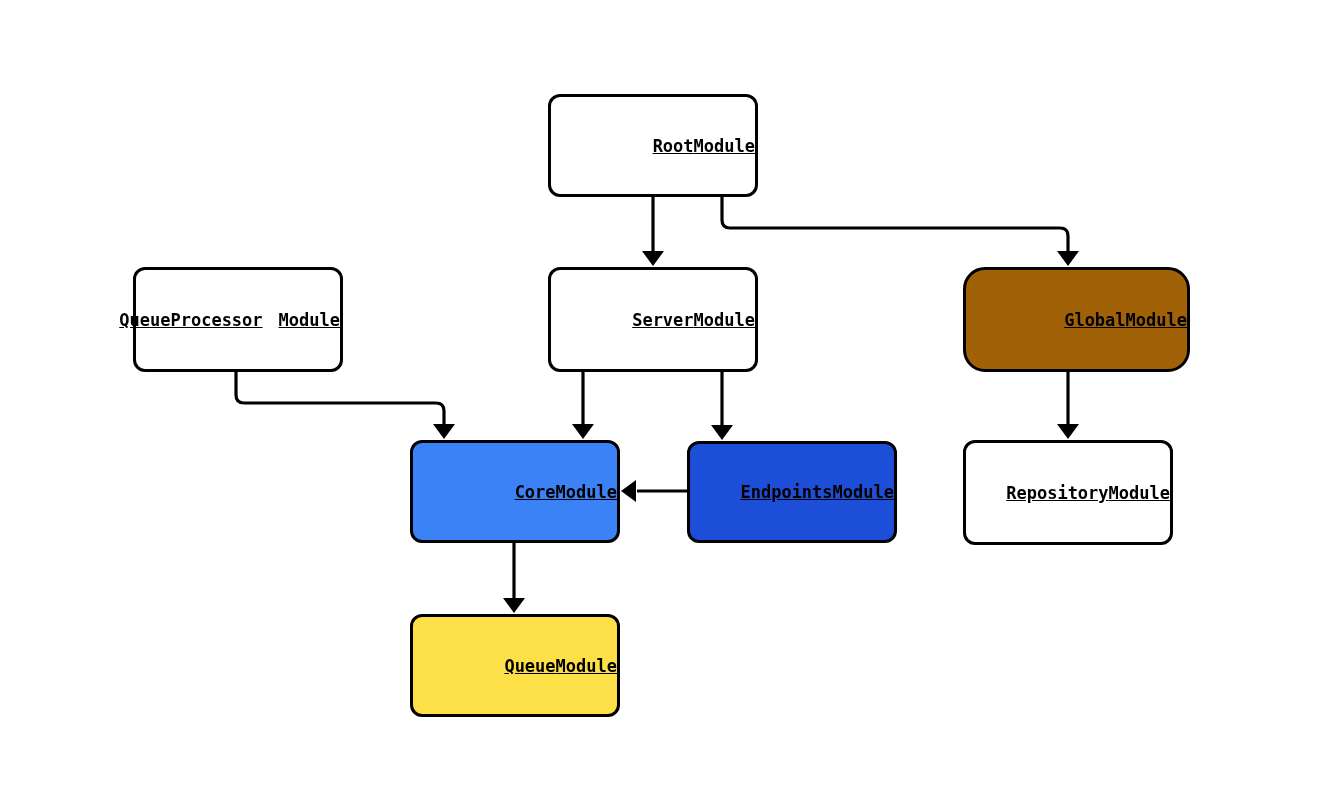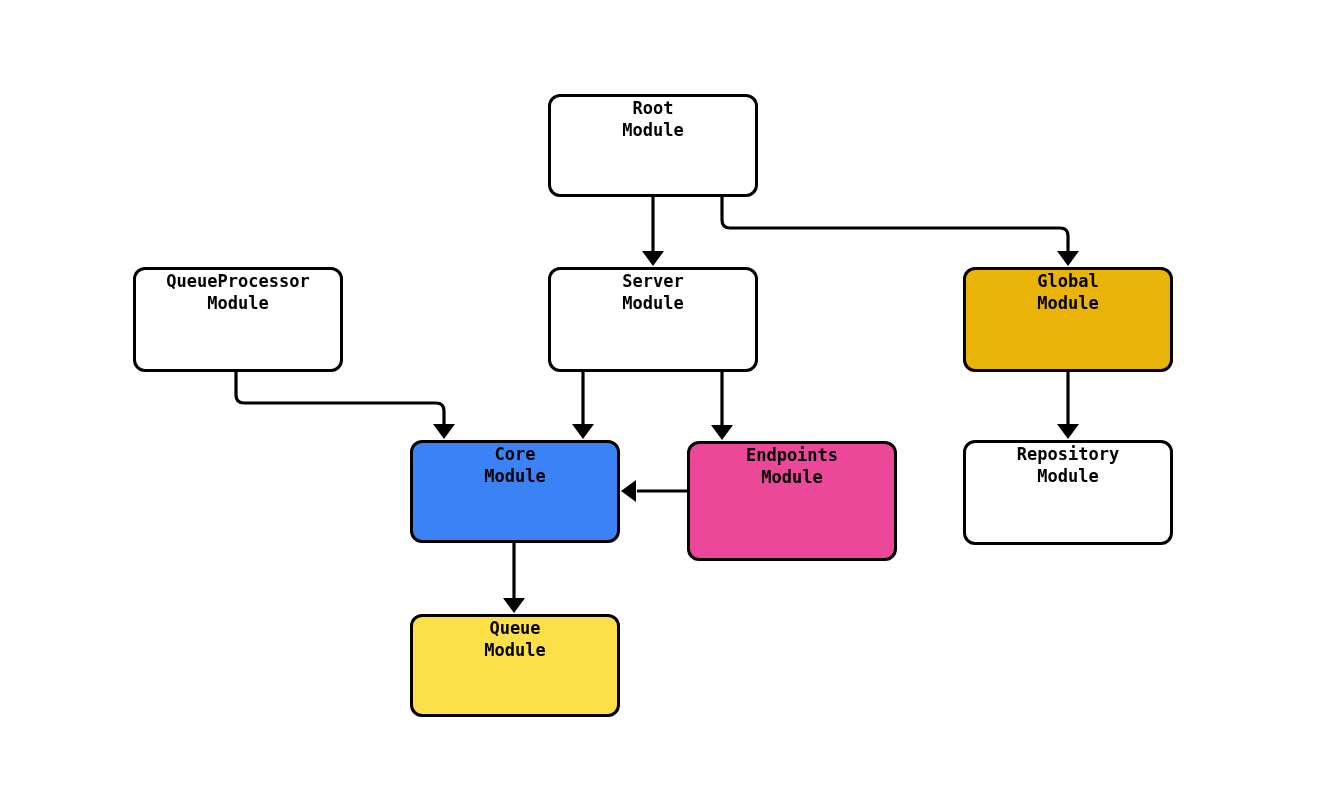--- a/index.html
+++ b/index.html
@@ -23,24 +23,25 @@
     width: 1337px;
     height: 809px;
   }
   .node-box {
     position: absolute;
     box-sizing: border-box;
     background: #ffffff;
     border: 3px solid #000000;
     border-radius: 12px;
     display: flex;
-    flex-direction: column;
+    flex-direction: row;
     align-items: center;
-    justify-content: flex-start;
+    justify-content: flex-end;
     z-index: 2;
+    text-decoration: underline;
   }
   .node-label-line {
     font-family: "DejaVu Sans Mono", "Liberation Mono", monospace;
     font-size: 17px;
     font-weight: 700;
     line-height: 22px;
     color: #000000;
     text-align: center;
     white-space: nowrap;
     letter-spacing: 0px;
@@ -72,37 +73,37 @@
         <polygon points="1057,424 1079,424 1068,439" fill="#000000"></polygon>
         <polygon points="503,598 525,598 514,613" fill="#000000"></polygon>
       </g>
   </svg>
 
   <div id="nodes-layer">
       <div class="node-box" style="left: 548px; top: 94px; width: 210px; height: 103px; border-color: rgb(0, 0, 0); background: rgb(255, 255, 255);">
         <div class="node-label-line">Root</div>
         <div class="node-label-line">Module</div>
       </div>
-      <div class="node-box" style="left: 133px; top: 267px; width: 210px; height: 105px; border-color: rgb(0, 0, 0); background: rgb(255, 255, 255);">
+      <div class="node-box" style="left: 133px; top: 267px; width: 210px; height: 105px; border-color: rgb(0, 0, 0); background: rgb(255, 255, 255); gap: 16px;">
         <div class="node-label-line">QueueProcessor</div>
         <div class="node-label-line">Module</div>
       </div>
       <div class="node-box" style="left: 548px; top: 267px; width: 210px; height: 105px; border-color: rgb(0, 0, 0); background: rgb(255, 255, 255);">
         <div class="node-label-line">Server</div>
         <div class="node-label-line">Module</div>
       </div>
-      <div class="node-box" style="left: 963px; top: 267px; width: 210px; height: 105px; border-color: rgb(0, 0, 0); background: #eab308;">
+      <div class="node-box" style="left: 963px; top: 267px; width: 227px; height: 105px; border-color: rgb(0, 0, 0); background: #a16207; border-radius: 22px;">
         <div class="node-label-line">Global</div>
         <div class="node-label-line">Module</div>
       </div>
       <div class="node-box" style="left: 410px; top: 440px; width: 210px; height: 103px; border-color: rgb(0, 0, 0); background: #3b82f6;">
         <div class="node-label-line">Core</div>
         <div class="node-label-line">Module</div>
       </div>
-      <div class="node-box" style="left: 687px; top: 441px; width: 210px; height: 120px; border-color: rgb(0, 0, 0); background: #ec4899;">
+      <div class="node-box" style="left: 687px; top: 441px; width: 210px; height: 102px; border-color: rgb(0, 0, 0); background: #1d4ed8;">
         <div class="node-label-line">Endpoints</div>
         <div class="node-label-line">Module</div>
       </div>
       <div class="node-box" style="left: 963px; top: 440px; width: 210px; height: 105px; border-color: rgb(0, 0, 0); background: rgb(255, 255, 255);">
         <div class="node-label-line">Repository</div>
         <div class="node-label-line">Module</div>
       </div>
       <div class="node-box" style="left: 410px; top: 614px; width: 210px; height: 103px; border-color: rgb(0, 0, 0); background: #fde047;">
         <div class="node-label-line">Queue</div>
         <div class="node-label-line">Module</div>

